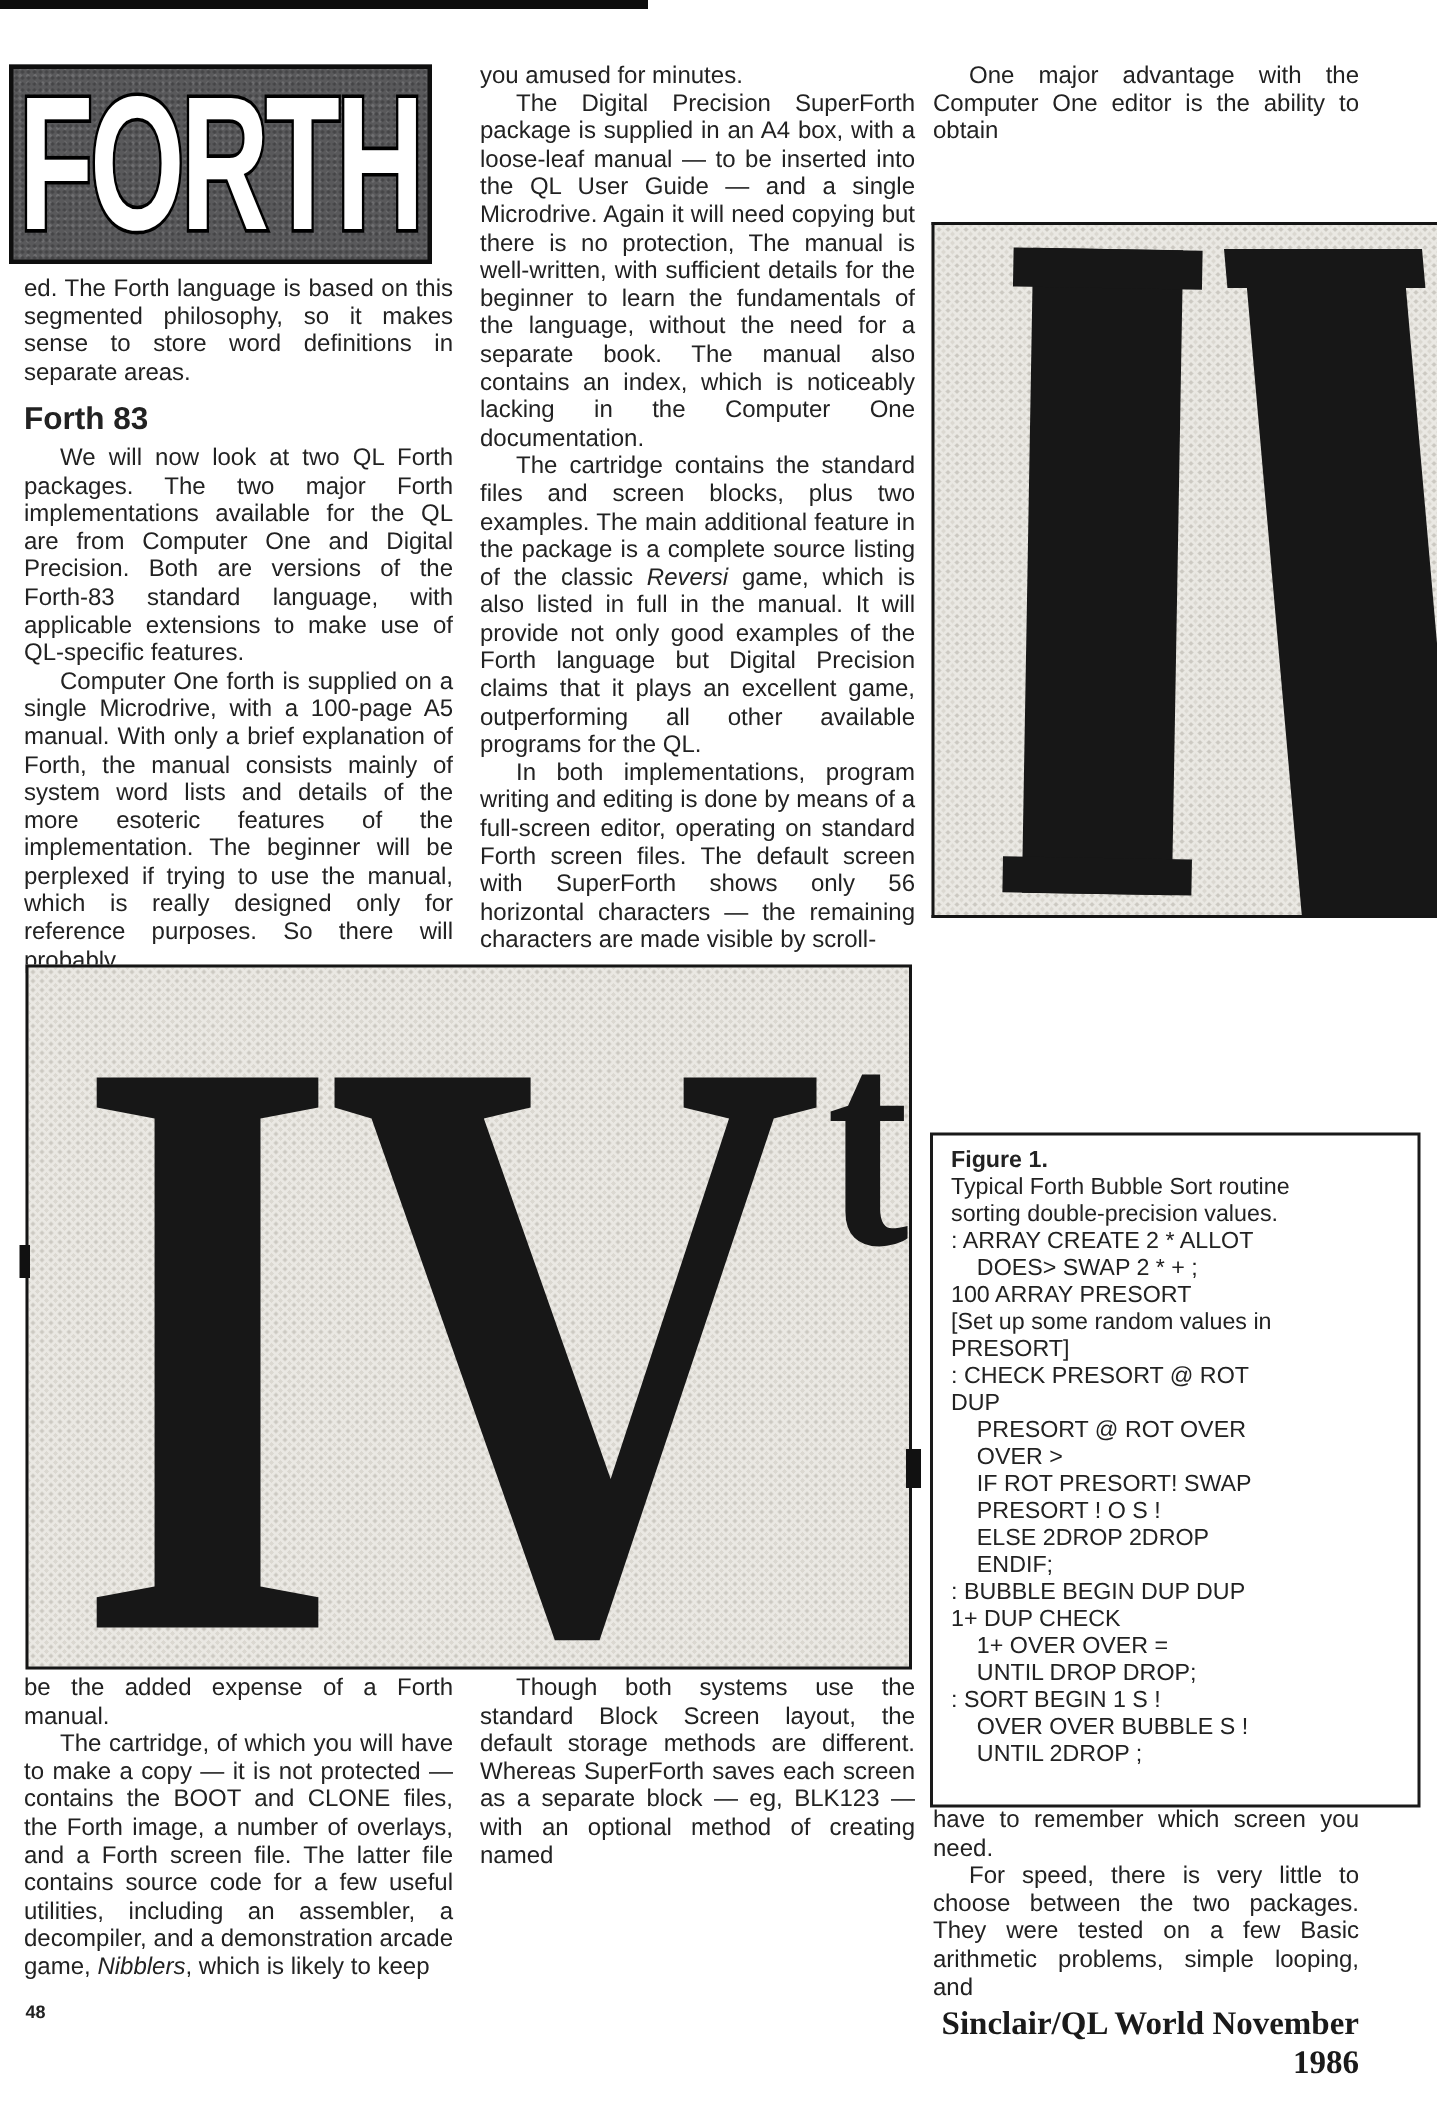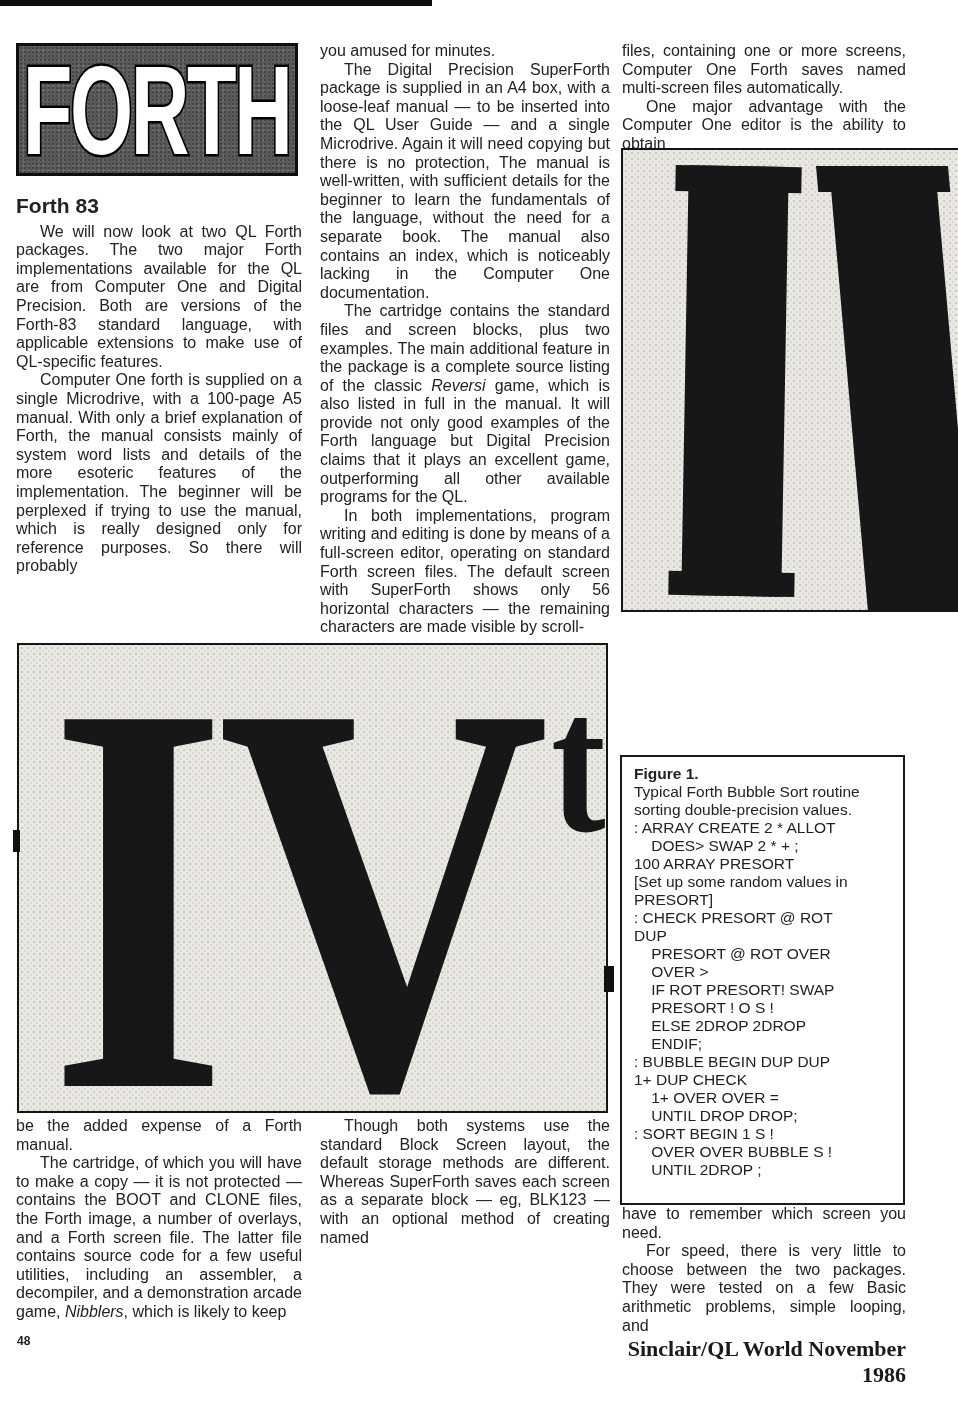--- a/index.html
+++ b/index.html
@@ -11,21 +11,21 @@
 
   
   .col { position:absolute; text-align:justify; font-size:16px; line-height:18.6px; }
   .col p { margin:0; }
   .col p.ind { text-indent:1.5em; }
   .heading { font-weight:bold; font-size:21px; text-align:left; margin:13px 0 7px; }
   .ital { font-style:italic;margin-top:14px; }
 
   
   .logo-box {
-    position:absolute; left:16px; top:43px; width:282px; height:133px; box-sizing:border-box;
+    position:absolute; left:6px; top:43px; width:282px; height:133px; box-sizing:border-box;
     background-color:#59595b;
     background-image:radial-gradient(#454547 1px, transparent 1.2px), radial-gradient(#6e6e70 1px, transparent 1.2px);
     background-size:4px 4px, 5px 5px; background-position:0 0, 2px 2px;
     border:3px solid #0e0e0e; display:flex; align-items:center; justify-content:center; overflow:hidden;text-align:center;
   }
   .logo-text {
     font-weight:bold; font-size:104px; line-height:1; color:#ffffff; letter-spacing:-3px;
     -webkit-text-stroke:4px #000; paint-order:stroke fill;
     transform:scale(0.78,1.22); white-space:nowrap;
   }
@@ -54,21 +54,21 @@
   }
   .stroke { position:absolute; background:#171717; }
   .stroke::before { content:""; position:absolute; left:-13px; right:-13px; top:0; height:26px; background:#171717; }
   .stroke::after  { content:""; position:absolute; left:-13px; right:-13px; bottom:0; height:24px; background:#171717; }
   .s1 { left:62px;  top:16px; width:100px; height:430px; transform:rotate(1deg); }
   .s2 { left:206px; top:16px; width:106px; height:446px; transform:skewX(5deg); transform-origin:top left; }
   .s2::after { display:none; }
 
   
   .figure-box {
-    position:absolute; left:620px; top:755px; width:285px; height:450px; box-sizing:border-box;
+    position:absolute; left:620px; top:755px; width:327px; height:450px; box-sizing:border-box;
     border:2px solid #1a1a1a; padding:8px 12px 6px 12px;
     font-size:15.5px; line-height:18px; text-align:left; background:#fff;
   }
   .figure-box .ftitle { font-weight:bold; margin:0; }
   .figure-box .fcap { margin:0; max-width:246px; }
   .code-line { white-space:pre-wrap; }
 
   
   .pagenum { position:absolute; left:17px; top:1334px; font-weight:bold; font-size:12px; }
   .credit {
@@ -82,34 +82,34 @@
 
 <div class="page">
 
   <div class="scanbar"></div>
 
   <div class="logo-box">
     <div class="logo-text">FORTH</div>
   </div>
 
   <div class="col" style="left:16px; top:184px; width:286px;">
+    <p>ed. The Forth language is based on this segmented philosophy, so it makes sense to store word definitions in separate areas.</p>
     <div class="heading">Forth 83</div>
     <p class="ind">We will now look at two QL Forth packages. The two major Forth implementations available for the QL are from Computer One and Digital Precision. Both are versions of the Forth-83 standard language, with applicable extensions to make use of QL-specific features.</p>
     <p class="ind">Computer One forth is supplied on a single Microdrive, with a 100-page A5 manual. With only a brief explanation of Forth, the manual consists mainly of system word lists and details of the more esoteric features of the implementation. The beginner will be perplexed if trying to use the manual, which is really designed only for reference purposes. So there will probably</p>
   </div>
 
   <div class="col" style="left:320px; top:42px; width:290px;">
     <p>you amused for minutes.</p>
     <p class="ind">The Digital Precision SuperForth package is supplied in an A4 box, with a loose-leaf manual — to be inserted into the QL User Guide — and a single Microdrive. Again it will need copying but there is no protection, The manual is well-written, with sufficient details for the beginner to learn the fundamentals of the language, without the need for a separate book. The manual also contains an index, which is noticeably lacking in the Computer One documentation.</p>
     <p class="ind"><span>The cartridge contains the standard files and screen blocks, plus two examples. The main additional feature in the package is a complete source listing of the classic </span><span class="ital">Reversi</span><span> game, which is also listed in full in the manual. It will provide not only good examples of the Forth language but Digital Precision claims that it plays an excellent game, outperforming all other available programs for the QL.</span></p>
     <p class="ind">In both implementations, program writing and editing is done by means of a full-screen editor, operating on standard Forth screen files. The default screen with SuperForth shows only 56 horizontal characters — the remaining characters are made visible by scroll-</p>
   </div>
 
   <div class="col" style="left:622px; top:42px; width:284px;">
-    <p>files, containing one or more screens, Computer One Forth saves named multi-screen files automatically.</p>
     <p class="ind">One major advantage with the Computer One editor is the ability to obtain</p>
   </div>
 
   <div class="right-art halftone">
     <div class="stroke s1"></div>
     <div class="stroke s2"></div>
   </div>
 
 
   <div class="figure-box">

